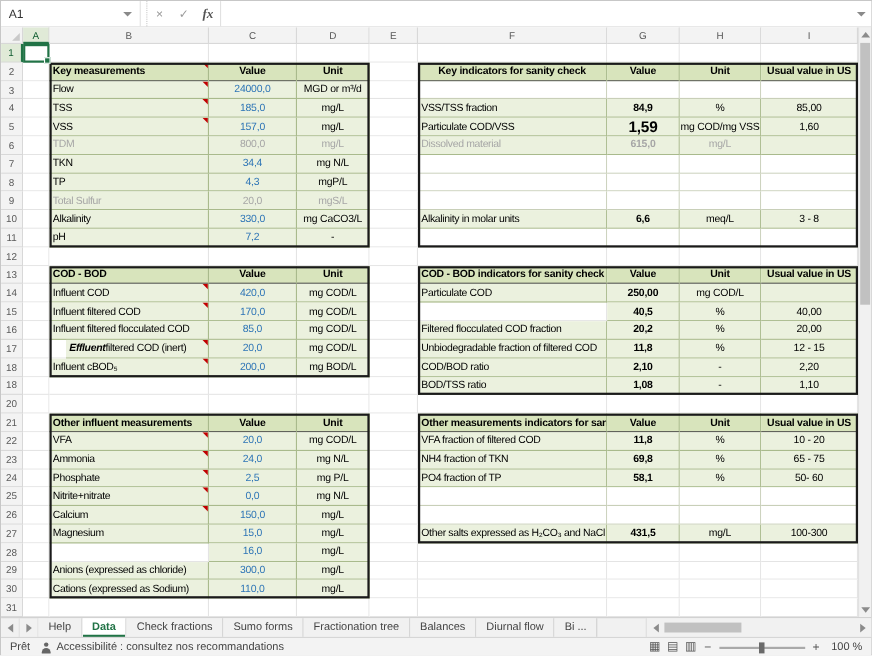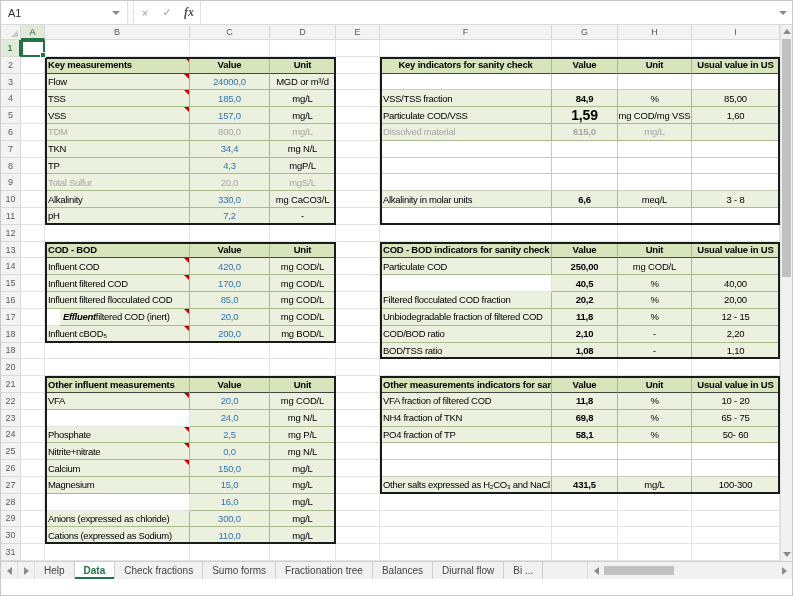--- a/index.html
+++ b/index.html
@@ -545,20 +545,21 @@
         <div class="tc val b" style="grid-area: 20 / 8;">1,08</div>
         <div class="tc unit" style="grid-area: 20 / 9;">-</div>
         <div class="tc usual" style="grid-area: 20 / 10;">1,10</div>
         <div class="frame" style="grid-area: 14 / 7 / span 7 / span 4;"></div>
         <div class="tc th l" style="grid-area: 22 / 3;">Other influent measurements</div>
         <div class="tc th c" style="grid-area: 22 / 4;">Value</div>
         <div class="tc th c" style="grid-area: 22 / 5;">Unit</div>
         <div class="tc lab com" style="grid-area: 23 / 3;">VFA</div>
         <div class="tc val blue" style="grid-area: 23 / 4;">20,0</div>
         <div class="tc unit" style="grid-area: 23 / 5;">mg COD/L</div>
+        <div class="tc lab com" style="grid-area: 24 / 3;">Ammonia</div>
         <div class="tc val blue" style="grid-area: 24 / 4;">24,0</div>
         <div class="tc unit" style="grid-area: 24 / 5;">mg N/L</div>
         <div class="tc lab com" style="grid-area: 25 / 3; text-align: right;">Phosphate</div>
         <div class="tc val blue" style="grid-area: 25 / 4;">2,5</div>
         <div class="tc unit" style="grid-area: 25 / 5;">mg P/L</div>
         <div class="tc lab com" style="grid-area: 26 / 3;">Nitrite+nitrate</div>
         <div class="tc val blue" style="grid-area: 26 / 4;">0,0</div>
         <div class="tc unit" style="grid-area: 26 / 5;">mg N/L</div>
         <div class="tc lab com" style="grid-area: 27 / 3;">Calcium</div>
         <div class="tc val blue" style="grid-area: 27 / 4;">150,0</div>
@@ -641,14 +642,34 @@
         </div>
       <div class="hs-track">
           <div class="hs-thumb"></div>
         </div>
       <div class="hs-btn">
           <span class="tri-right"></span>
         </div>
     </div>
   </div>
 
+  <div class="status-bar">
+    <span>Prêt</span>
+    <div class="acc">
+      <span class="person"></span>
+      <span>Accessibilité : consultez nos recommandations</span>
+    </div>
+    <div class="right-cluster">
+      <div id="view-icons" style="display:flex;gap:6px">
+          <div class="vicon">▦</div>
+          <div class="vicon">▤</div>
+          <div class="vicon">▥</div>
+        </div>
+      <span class="zsign">−</span>
+      <div class="zoom-slider">
+          <div class="zthumb"></div>
+        </div>
+      <span class="zsign">+</span>
+      <span class="zoom-label">100 %</span>
+    </div>
+  </div>
 
 </div>
 
 </body></html>

